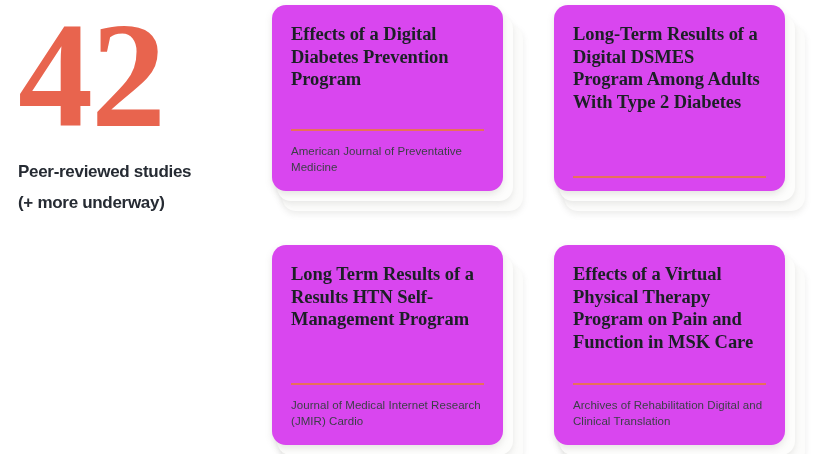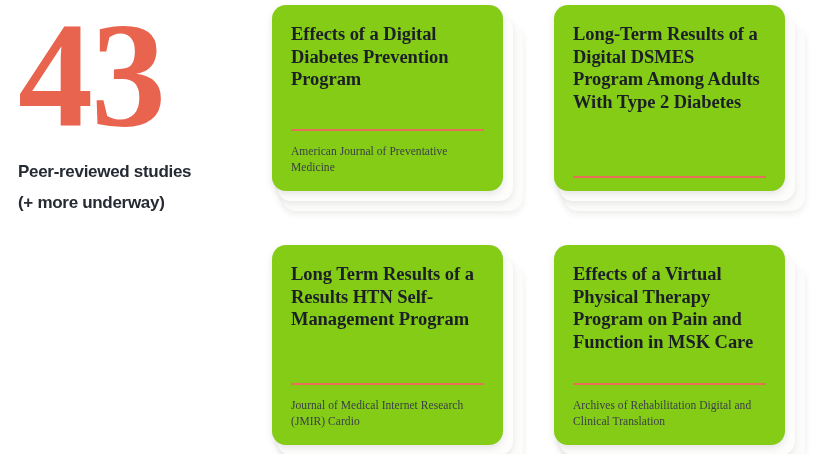--- a/index.html
+++ b/index.html
@@ -88,21 +88,21 @@
     background: #FDFDFC;
     box-shadow: 0 3px 6px rgba(120,118,112,0.15);
   }
 
   .card {
     position: absolute;
     left: 0;
     top: 0;
     right: 0;
     bottom: 0;
-    background: #84cc16;
+    background: #d946ef;
     border-radius: 14px;
     box-shadow: 0 3px 7px rgba(120,118,112,0.18);
     padding: 18px 19px 0 19px;
     box-sizing: border-box;
     display: flex;
     flex-direction: column;
   }
 
   .card-title {
     font-family: "Liberation Serif", serif;
@@ -116,42 +116,42 @@
 
   .card-divider {
     height: 2px;
     background: #E8705A;
     margin: 0 0 13px 0;
     width: 100%;
     flex: 0 0 auto;
   }
 
   .card-journal {
-    font-family: Liberation Serif, serif;
+    font-family: Liberation Sans, sans-serif;
     font-weight: 400;
     font-size: 11.5px;
     line-height: 15.5px;
     letter-spacing: 0.05px;
     color: #3B3F46;
     margin: 0;
     padding-bottom: 16px;
   }
 
   
   .card-spacer { flex: 1 1 auto; min-height: 10px; }
 
   
   .card-stack.row-0 .card-divider { margin-bottom: 13px; }
   .card-stack.row-1 .card-divider { margin-bottom: 13px; }
 </style>
 </head>
 <body>
 
 <div class="stat-block">
-  <div class="stat-number">43</div>
+  <div class="stat-number">42</div>
   <div class="stat-caption">Peer-reviewed studies (+ more underway)</div>
 </div>
 
 <div class="card-grid">
 
   <div class="card-stack col-0 row-0">
     <div class="layer layer-3"></div>
     <div class="layer layer-2"></div>
     <div class="card">
       <div class="card-title">Effects of a Digital Diabetes Prevention Program</div>

